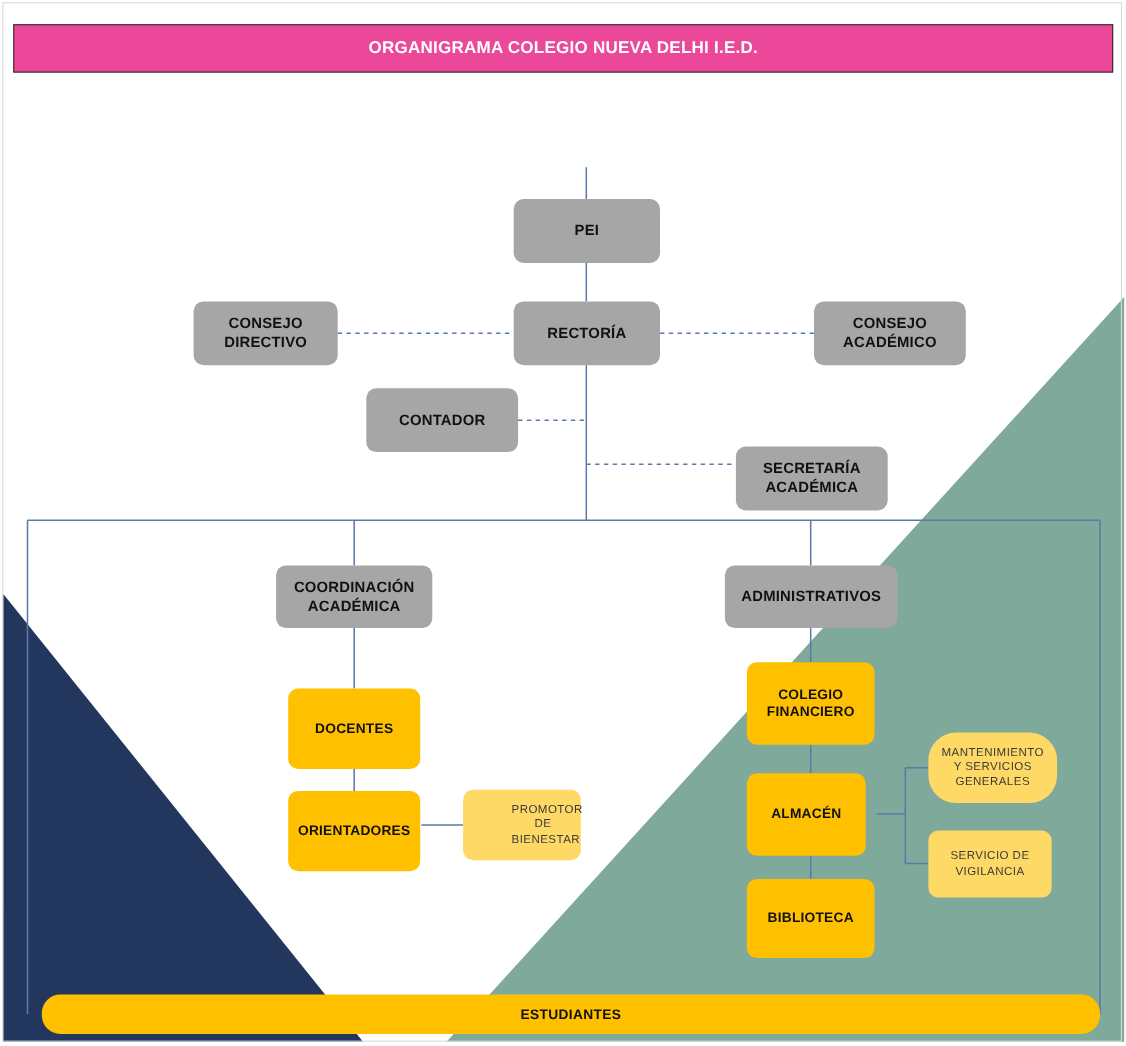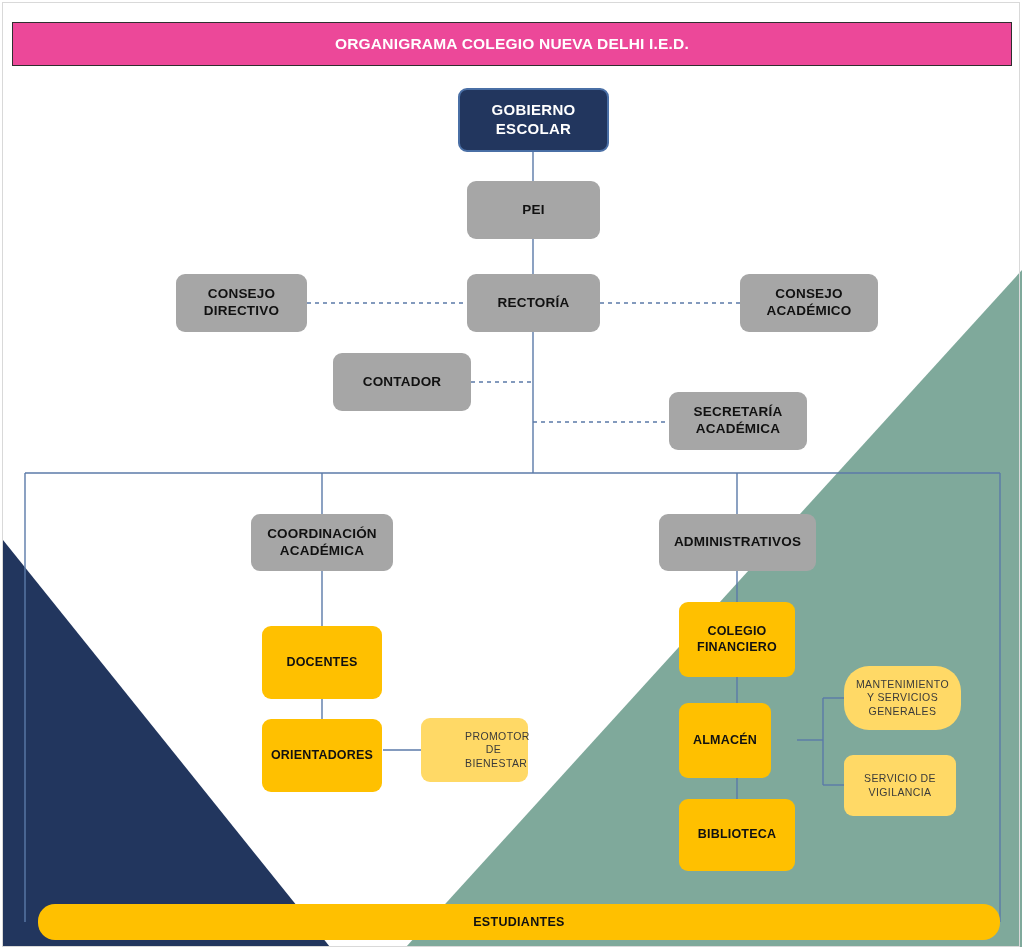--- a/index.html
+++ b/index.html
@@ -204,24 +204,20 @@
       <line x1="823" y1="785" x2="844" y2="785"></line>
     </g>
   </svg>
 
   <div class="frame"></div>
 
   <div class="title-banner">
     <span class="title-text">ORGANIGRAMA COLEGIO NUEVA DELHI I.E.D.</span>
   </div>
 
-  <div class="node root" style="left:458px; top:88px; width:151px; height:64px;">
-    <span class="lbl">GOBIERNO
-ESCOLAR</span>
-  </div>
 
   <div class="node gray" style="left:467px; top:181px; width:133px; height:58px;">
     <span class="lbl">PEI</span>
   </div>
 
   <div class="node gray" style="left:467px; top:274px; width:133px; height:58px;">
     <span class="lbl">RECTORÍA</span>
   </div>
 
   <div class="node gray" style="left:176px; top:274px; width:131px; height:58px;">
@@ -231,21 +227,21 @@
 
   <div class="node gray" style="left:740px; top:274px; width:138px; height:58px;">
     <span class="lbl">CONSEJO
 ACADÉMICO</span>
   </div>
 
   <div class="node gray" style="left:333px; top:353px; width:138px; height:58px;">
     <span class="lbl">CONTADOR</span>
   </div>
 
-  <div class="node gray" style="left:669px; top:392px; width:138px; height:58px;">
+  <div class="node gray" style="left:669px; top:406px; width:138px; height:58px;">
     <span class="lbl">SECRETARÍA
 ACADÉMICA</span>
   </div>
 
   <div class="node gray" style="left:251px; top:514px; width:142px; height:57px;">
     <span class="lbl">COORDINACIÓN
 ACADÉMICA</span>
   </div>
 
   <div class="node gray" style="left:659px; top:514px; width:157px; height:57px;">
@@ -263,21 +259,21 @@
   <div class="node light" style="left:421px; top:718px; width:107px; height:64px;padding-left:44px;">
     <span class="lbl">PROMOTOR DE
 BIENESTAR</span>
   </div>
 
   <div class="node gold" style="left:679px; top:602px; width:116px; height:75px;">
     <span class="lbl">COLEGIO
 FINANCIERO</span>
   </div>
 
-  <div class="node gold" style="left:679px; top:703px; width:92px; height:75px;">
+  <div class="node gold" style="left:679px; top:703px; width:108px; height:75px;">
     <span class="lbl">ALMACÉN</span>
   </div>
 
   <div class="node gold" style="left:679px; top:799px; width:116px; height:72px;">
     <span class="lbl">BIBLIOTECA</span>
   </div>
 
   <div class="node light" style="left:844px; top:666px; width:117px; height:64px;border-radius:25px;">
     <span class="lbl">MANTENIMIENTO
 Y SERVICIOS

